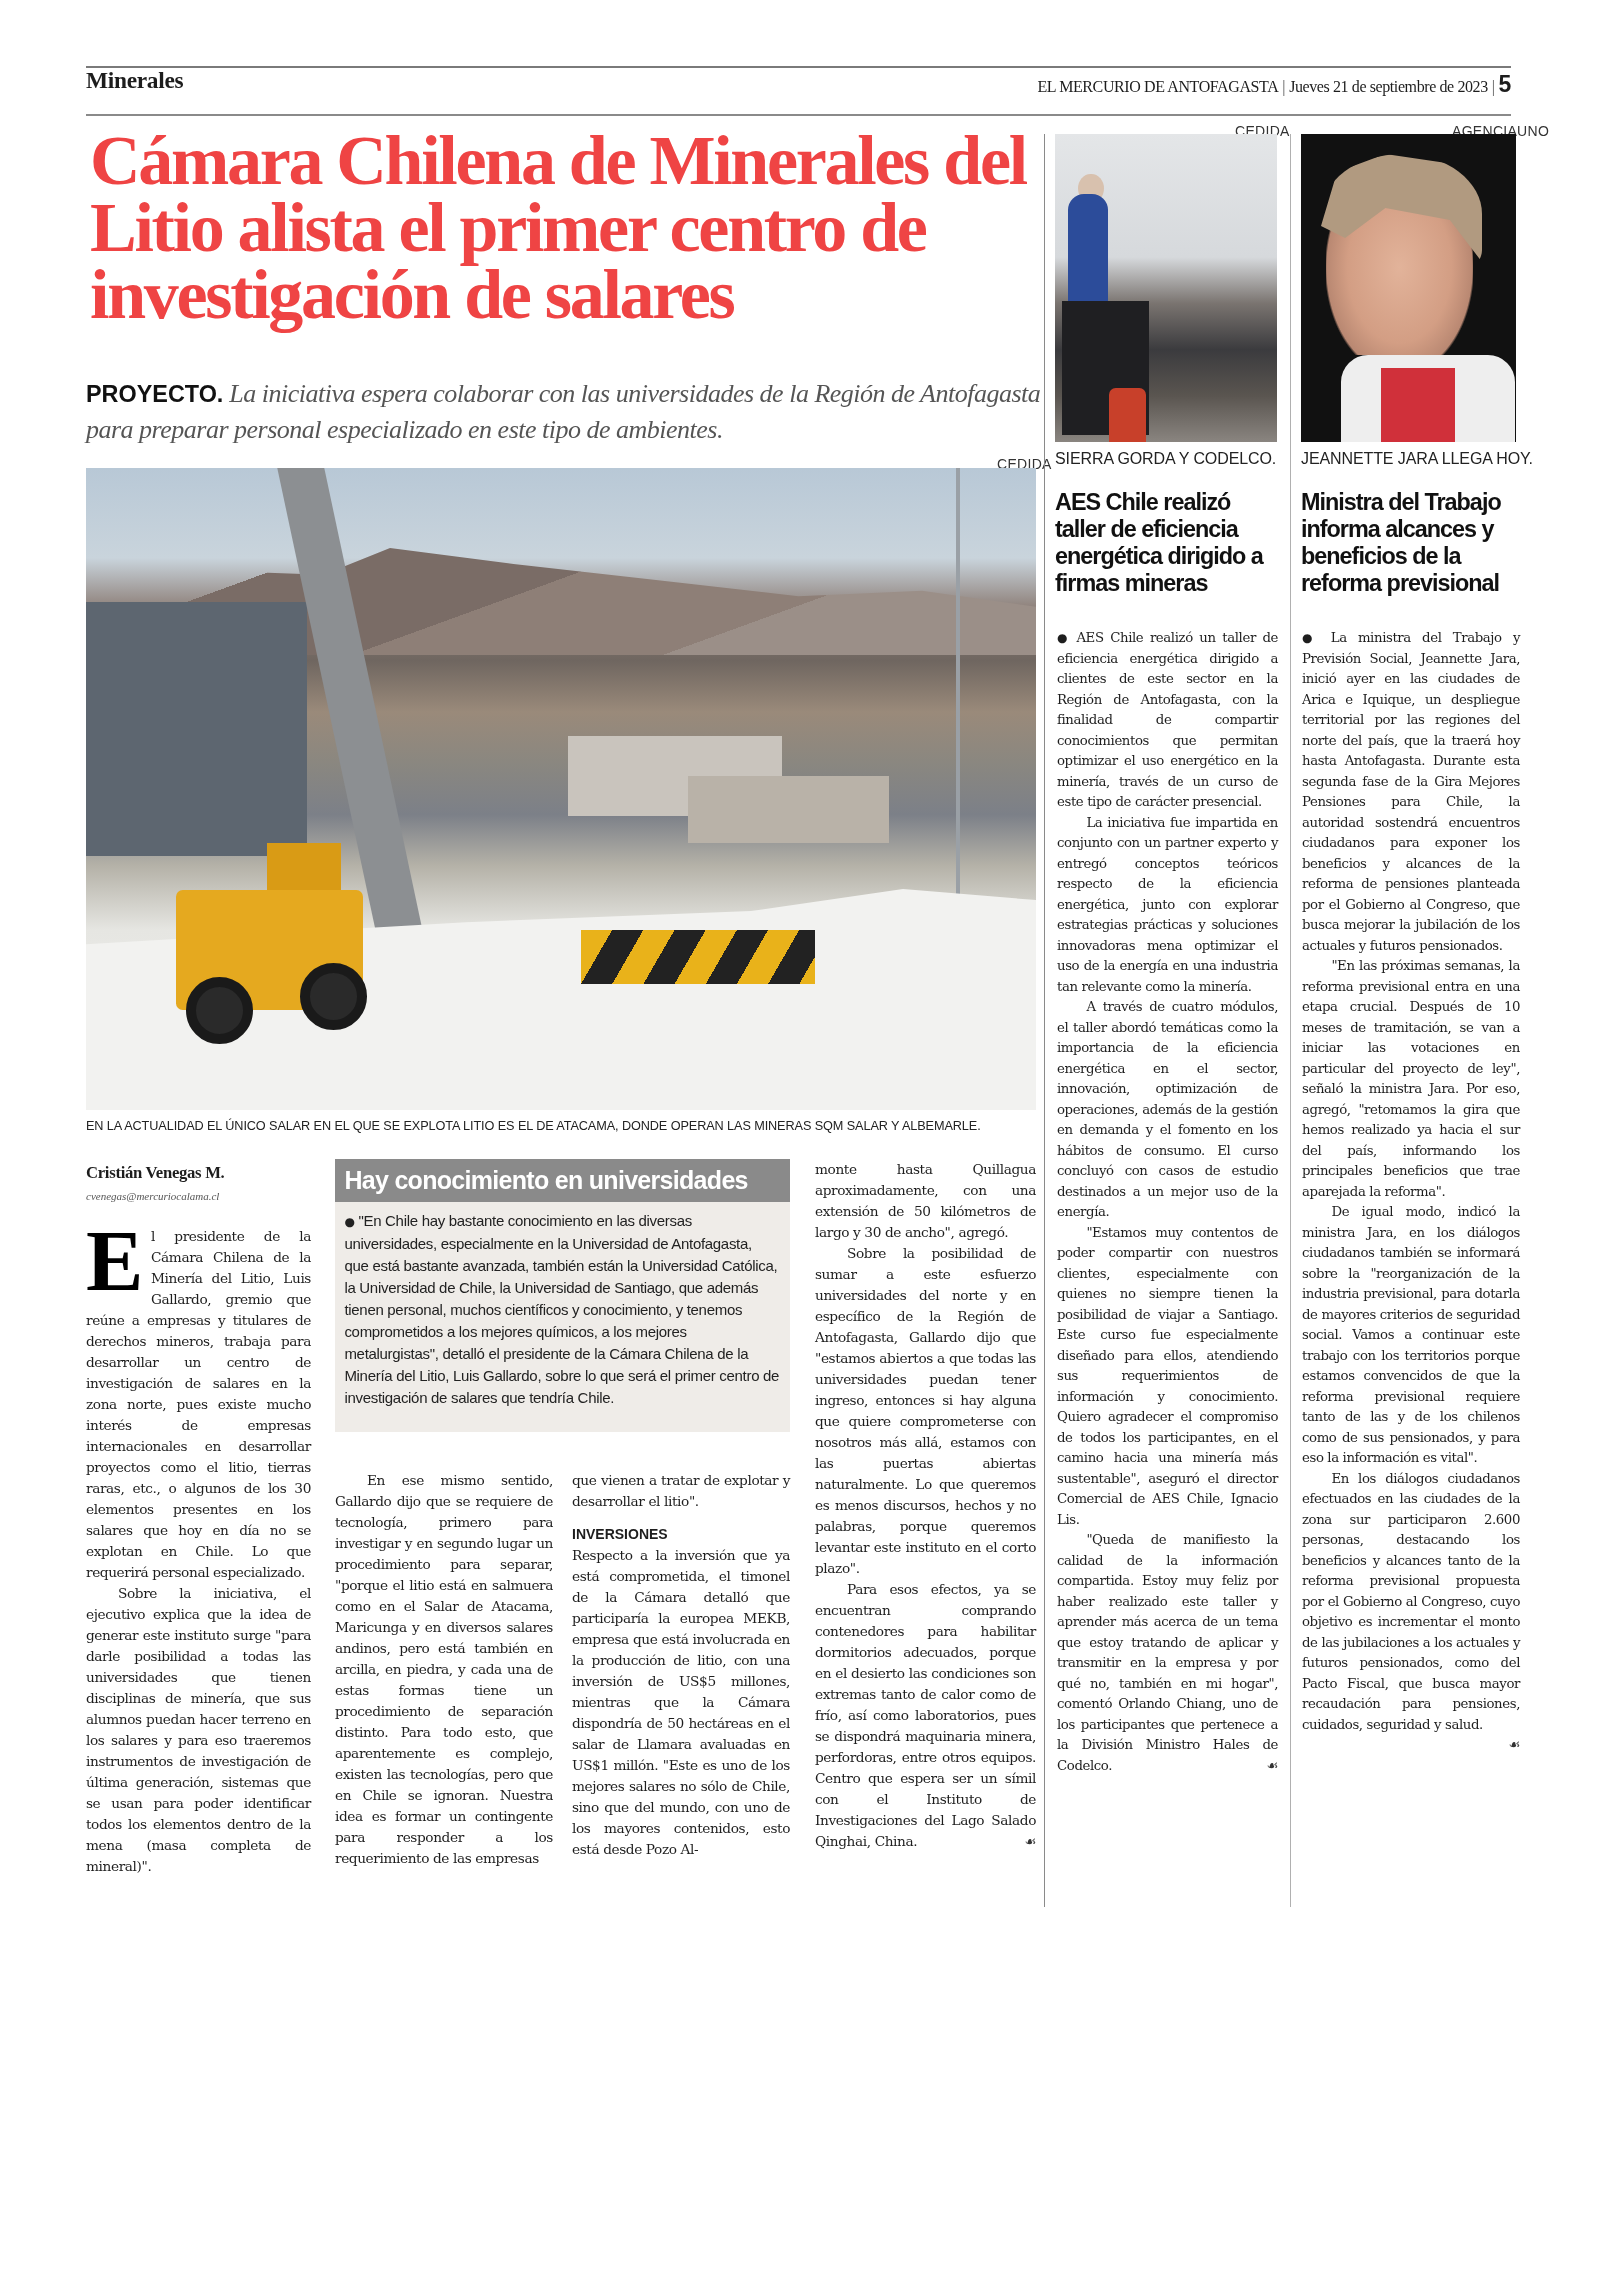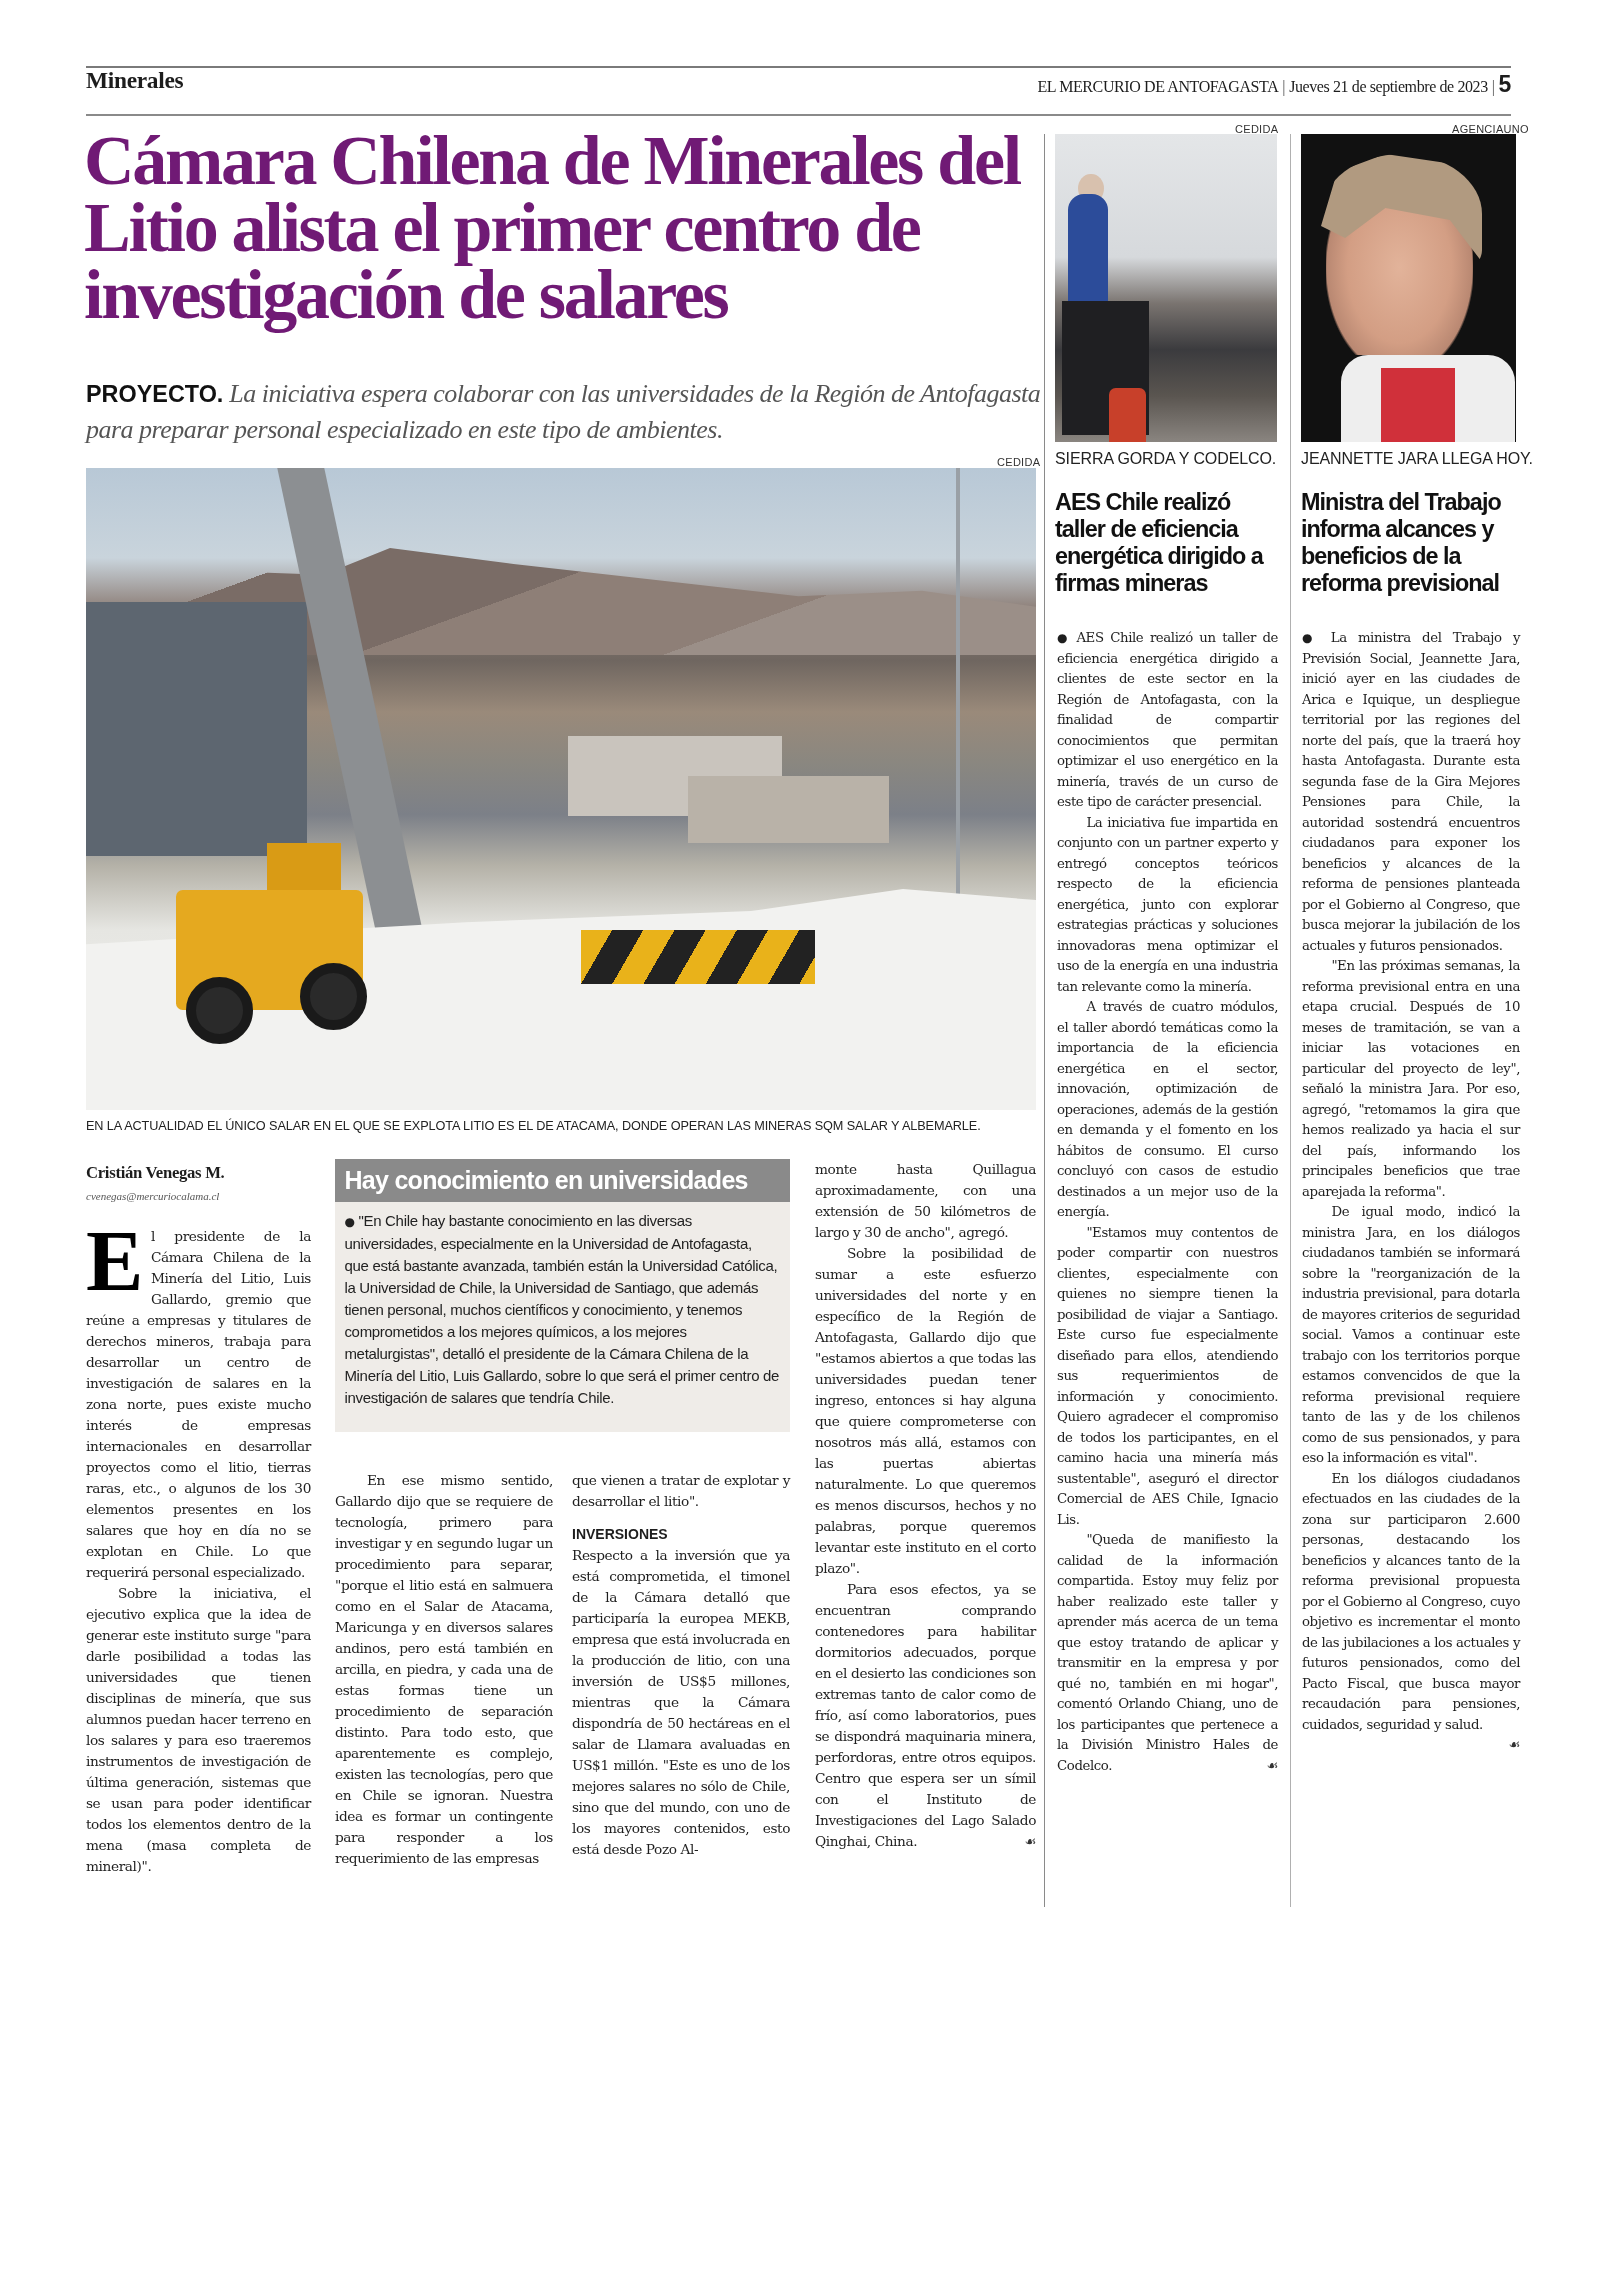--- a/index.html
+++ b/index.html
@@ -10,25 +10,25 @@
 
   
   .topline { left: 86px; top: 66px; width: 1425px; height: 2px; background: #7a7a7a; }
   .section-label { left: 86px; top: 67px; font-family: "Liberation Serif", serif; font-weight: bold; font-size: 23.4px; letter-spacing: -0.3px; }
   .masthead { right: 95px; top: 71px; font-family: "Liberation Serif", serif; font-size: 16px; letter-spacing: -0.4px; display: flex; align-items: baseline; gap: 4px; white-space: nowrap; }
   .masthead .pipe { color: #555; }
   .masthead .pagenum { font-family: "Liberation Sans", sans-serif; font-weight: bold; font-size: 23px; }
   .headline-rule { left: 86px; top: 114px; width: 1425px; height: 2px; background: #8a8a8a; }
 
   
-  .headline { left: 84px; top: 127px; width: 957px; font-family: "Liberation Serif", serif; font-weight: bold; font-size: 70px; line-height: 67px; letter-spacing: -2.3px; color: #701a75; }
+  .headline { left: 90px; top: 127px; width: 957px; font-family: "Liberation Serif", serif; font-weight: bold; font-size: 70px; line-height: 67px; letter-spacing: -2.3px; color: #ef4444; }
   .subhead { left: 86px; top: 376px; width: 957px; font-family: "Liberation Serif", serif; font-size: 26px; line-height: 35px; color: #555; font-style: italic; letter-spacing: -0.5px; }
   .subhead .kicker { font-family: "Liberation Sans", sans-serif; font-style: normal; font-weight: bold; color: #111; letter-spacing: 0; font-size: 23.4px; }
 
-  .credit { font-family: "Liberation Sans", sans-serif; font-size: 11px; color: #333; letter-spacing: 0.3px; }
+  .credit { font-family: "Liberation Sans", sans-serif; font-size: 14px; color: #333; letter-spacing: 0.3px; }
 
   
   .main-photo { left: 86px; top: 468px; width: 950px; height: 642px; overflow: hidden;
     background: linear-gradient(180deg, #b8c8d6 0%, #c9d4dc 14%, #8d7f78 22%, #6f6660 30%, #9a8a7a 38%, #8a8780 46%, #7c8088 54%, #b5b2a8 62%, #e6e6e2 72%, #f4f4f2 100%); }
   .main-photo .mtn { position: absolute; left: 0; top: 80px; width: 100%; height: 107px;
     background: linear-gradient(160deg, transparent 0 20%, #7a6c66 20% 45%, #8e7f77 45% 70%, #9b8f88 70% 100%); clip-path: polygon(0 40%, 10% 20%, 25% 25%, 32% 0, 45% 15%, 60% 30%, 75% 45%, 88% 40%, 100% 55%, 100% 100%, 0 100%); }
   .main-photo .bldg { position: absolute; background: #5d6670; }
   .main-photo .tower { position: absolute; left: 241px; top: 0; width: 47px; height: 468px; background: #8c8f92; transform: skewX(12deg); }
   .main-photo .salt { position: absolute; left: 0; bottom: 0; width: 100%; height: 221px; background: #f2f2f0; clip-path: polygon(0 25%, 40% 15%, 70% 10%, 86% 0, 100% 5%, 100% 100%, 0 100%); }
   .main-photo .loader { position: absolute; left: 90px; top: 422px; width: 187px; height: 120px; background: #e5a91f; border-radius: 6.7px; }

